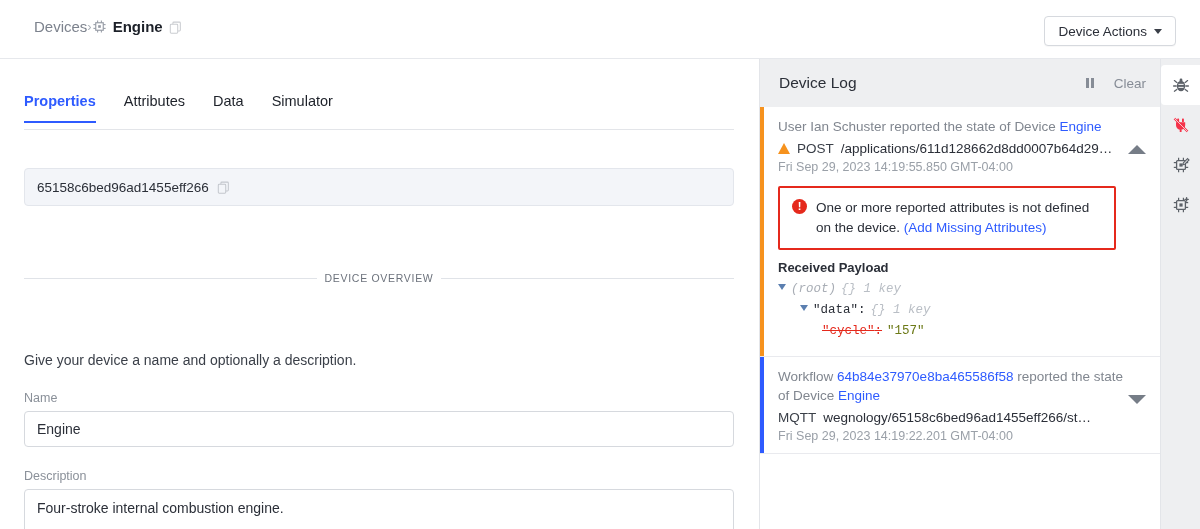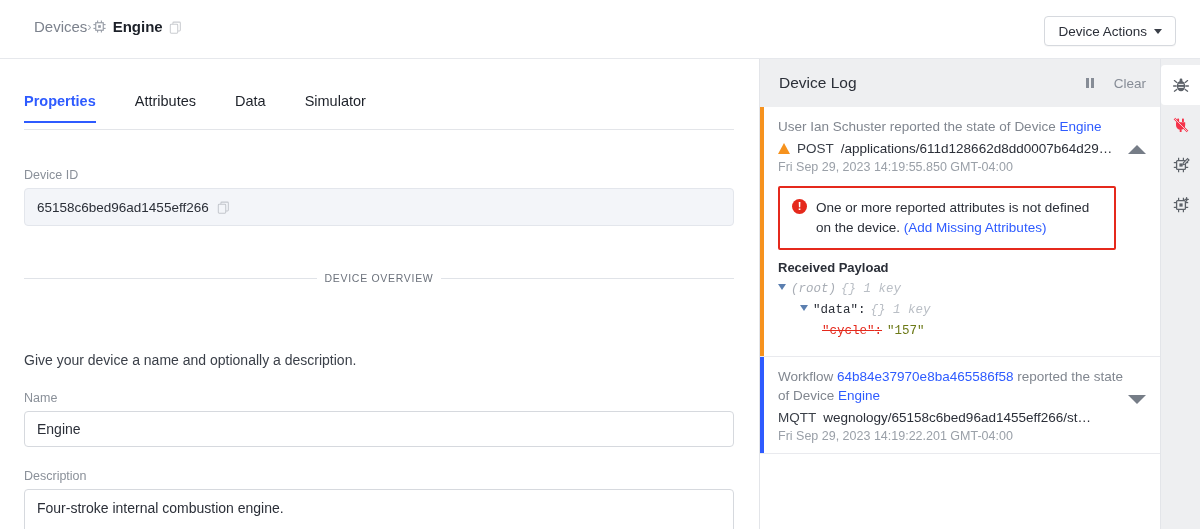--- a/index.html
+++ b/index.html
@@ -46,21 +46,21 @@
     border-right: 4px solid transparent; border-top: 5px solid #3a3f48;
   }
 
   
   .leftpane {
     position: absolute; left: 0; top: 59px; width: 759px; height: 470px;
     background: #fff; overflow: hidden;
   }
   .tabs {
     position: absolute; left: 24px; top: 33px; width: 710px; height: 38px;
-    display: flex; align-items: flex-start; gap: 11px;
+    display: flex; align-items: flex-start; gap: 0;
     border-bottom: 1px solid #e3e5e9;
   }
   .tab {
     padding: 0 14px 12px 14px; font-size: 14.5px; color: #1d2129;
     cursor: pointer; position: relative; line-height: 18px;
   }
   .tab:first-child { padding-left: 0; }
   .tab.active { color: #2e5bff; font-weight: bold; }
   .tab.active::after {
     content: ""; position: absolute; left: 0; right: 14px; bottom: -1px;
@@ -258,21 +258,20 @@
       </div>
       <div class="tab">
         <span>Data</span>
       </div>
       <div class="tab">
         <span>Simulator</span>
       </div>
     </div>
 
     <div class="devid-wrap">
-      <span class="field-label">Device ID</span>
       <div class="devid-box">
         <span>65158c6bed96ad1455eff266</span>
         <span class="icon-copy">
           <svg width="13" height="13" viewBox="0 0 14 14">
             <rect x="4.2" y="1.2" width="8" height="9.5" fill="none" stroke="#8b9099" stroke-width="1.1" rx="1"></rect>
             <rect x="1.4" y="3.6" width="8" height="9.5" fill="#f3f5f9" stroke="#8b9099" stroke-width="1.1" rx="1"></rect>
           </svg>
         </span>
       </div>
     </div>

